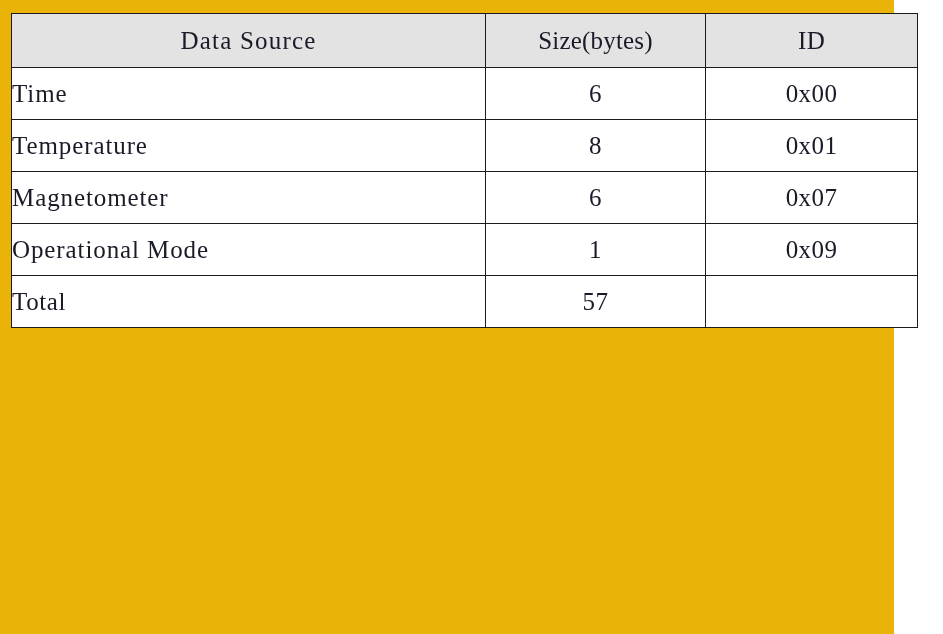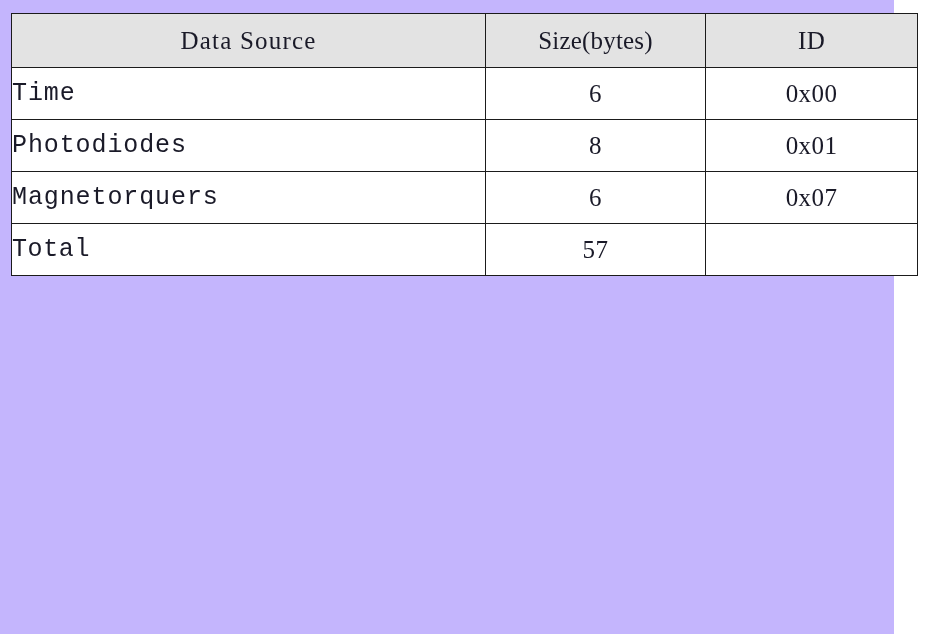--- a/index.html
+++ b/index.html
@@ -12,21 +12,21 @@
     width: 943px;
     height: 634px;
     font-family: "Liberation Serif", "DejaVu Serif", serif;
     color: #1a1a28;
     overflow: hidden;
   }
   #page {
     position: relative;
     width: 894px;
     height: 634px;
-    background: #c4b5fd;
+    background: #eab308;
   }
   .table-wrap {
     position: absolute;
     left: 11px;
     top: 13px;
     width: 906px;
     height: 616px;
   }
   table.data-table {
     border-collapse: collapse;
@@ -58,21 +58,20 @@
   }
   table.data-table tbody td {
     height: 51px;
     font-size: 25px;
     background: #ffffff;
   }
   td.cell-source {
     text-align: left;
     padding-left: 13px;
     letter-spacing: 0.9px;
-    font-family: Liberation Mono, monospace;
   }
   td.cell-size, td.cell-id {
     text-align: center;
     letter-spacing: 0.4px;
   }
   tr.total-row td.cell-source {
     letter-spacing: 0.6px;
   }
 </style>
 </head>
@@ -93,28 +92,33 @@
           <th class="h-id">ID</th>
         </tr>
       </thead>
       <tbody>
         <tr>
           <td class="cell-source">Time</td>
           <td class="cell-size">6</td>
           <td class="cell-id">0x00</td>
         </tr>
         <tr>
-          <td class="cell-source">Photodiodes</td>
+          <td class="cell-source">Temperature</td>
           <td class="cell-size">8</td>
           <td class="cell-id">0x01</td>
         </tr>
         <tr>
-          <td class="cell-source">Magnetorquers</td>
+          <td class="cell-source">Magnetometer</td>
           <td class="cell-size">6</td>
           <td class="cell-id">0x07</td>
+        </tr>
+        <tr>
+          <td class="cell-source">Operational Mode</td>
+          <td class="cell-size">1</td>
+          <td class="cell-id">0x09</td>
         </tr>
         <tr class="total-row">
           <td class="cell-source">Total</td>
           <td class="cell-size">57</td>
           <td class="cell-id"></td>
         </tr>
       </tbody>
     </table>
   </div>
 </div>

